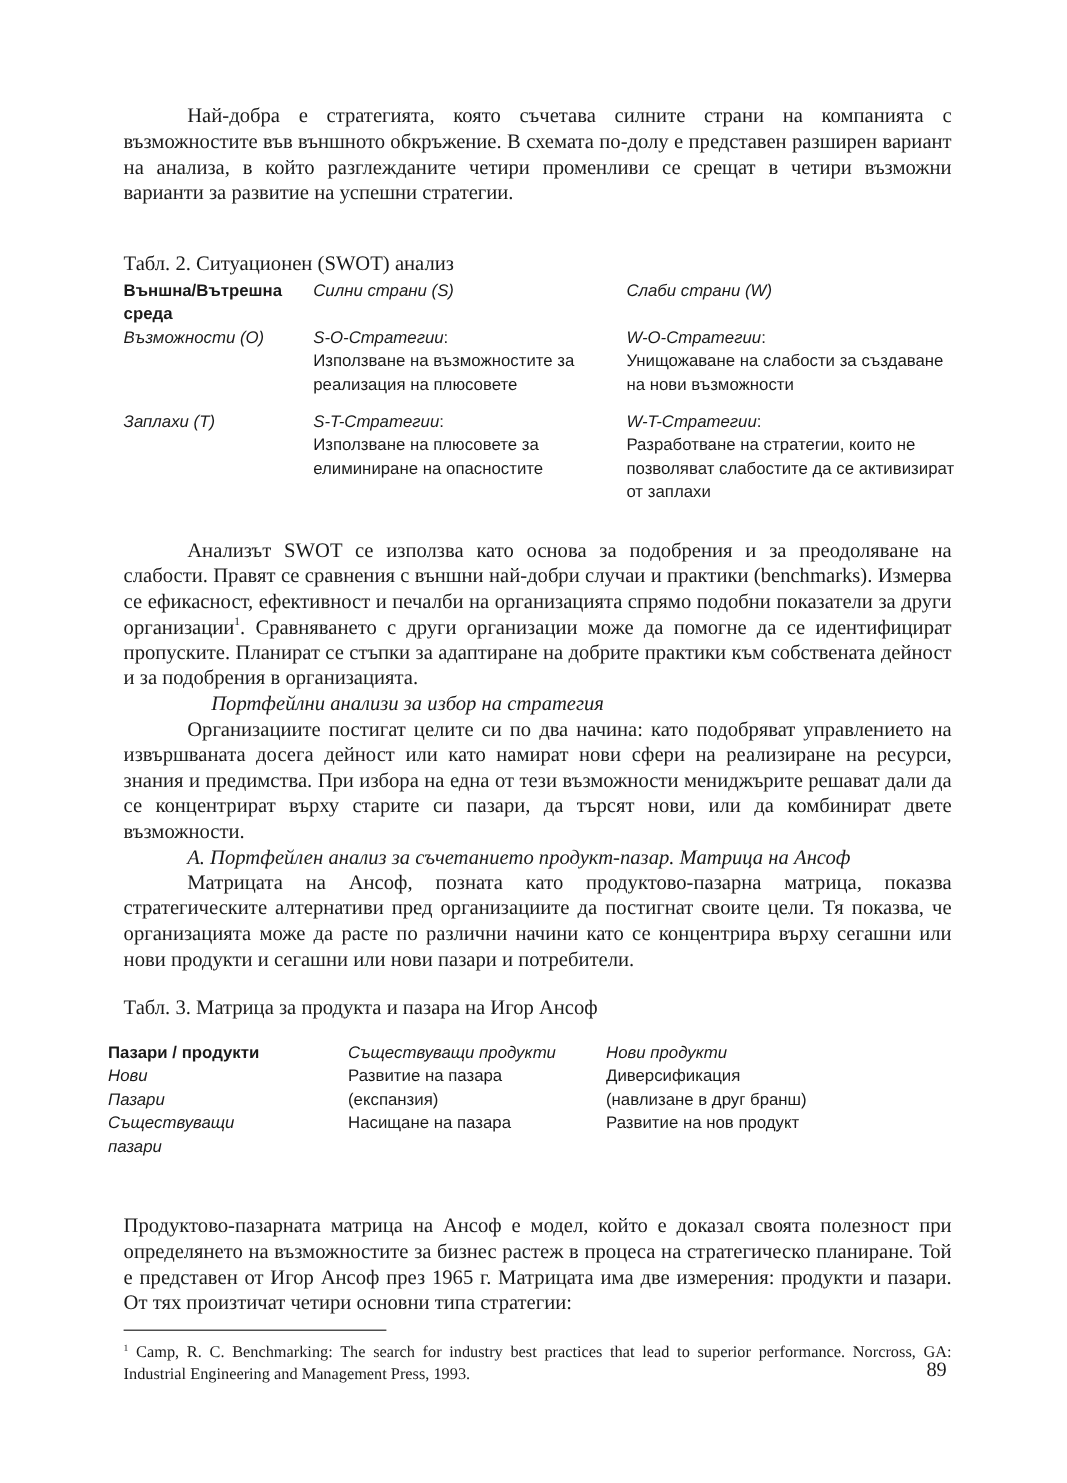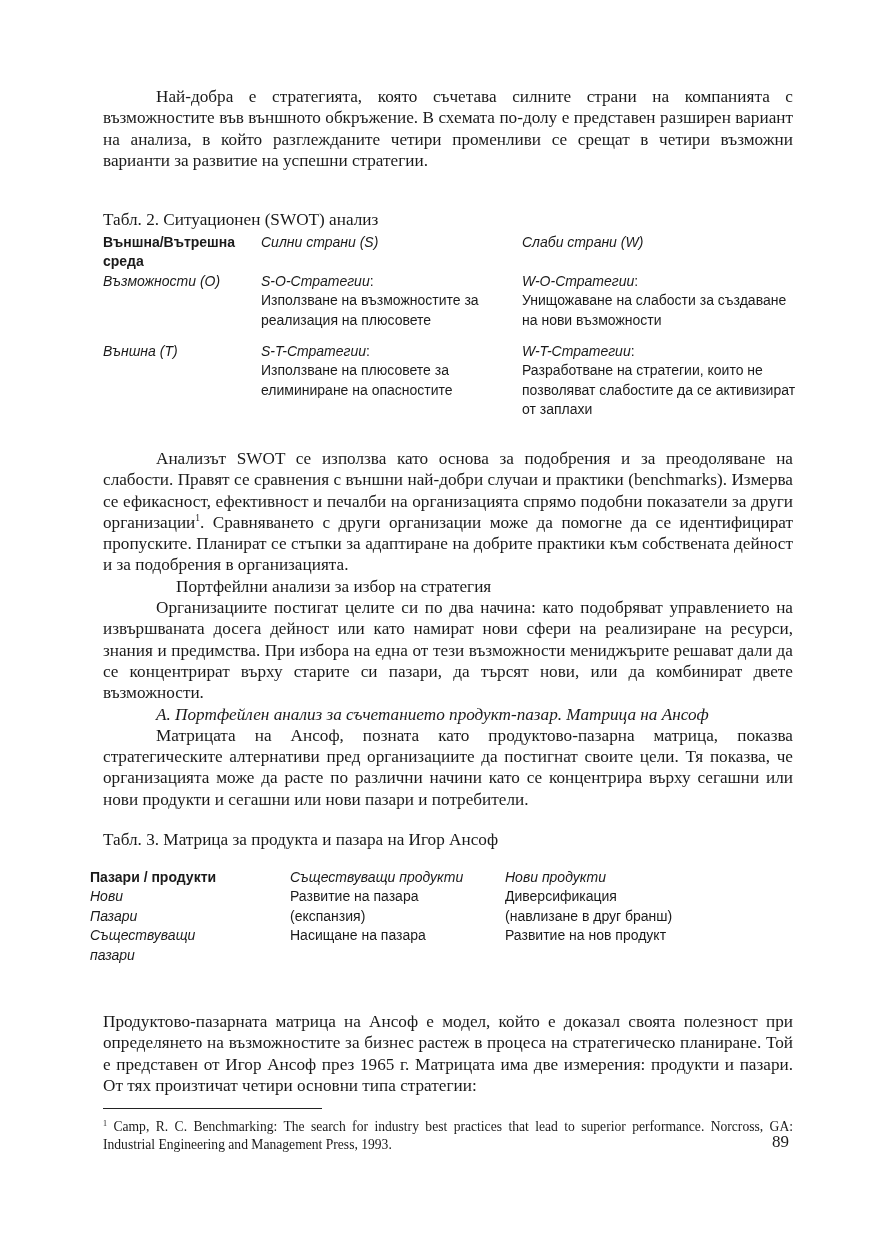--- a/index.html
+++ b/index.html
@@ -5,21 +5,21 @@
   html, body { margin: 0; padding: 0; background: #ffffff; }
   body { width: 889px; height: 1236px; position: relative; overflow: hidden; color: #1a1a1a; }
   .page { position: absolute; left: 103px; top: 86px; width: 690px; }
   .serif { font-family: "Liberation Serif", "DejaVu Serif", serif; font-size: 17.2px; line-height: 21.3px; }
   .sans { font-family: "Liberation Sans", "DejaVu Sans", sans-serif; font-size: 14px; line-height: 19.4px; }
   p { margin: 0; text-align: justify; }
   .indent { text-indent: 53px; }
   .it { font-style: italic; }
   .b { font-weight: bold; }
   sup { font-size: 9.5px; line-height: 0; vertical-align: 7px; }
-  .heading-it { padding-left: 73px; }
+  .heading-it { font-style: italic; padding-left: 73px; }
   .heading-it2 { font-style: italic; padding-left: 53px; }
 
   table.swot { border-collapse: collapse; position: absolute; left: 103px; top: 233px; }
   table.swot td { padding: 0; vertical-align: top; }
   table.swot td.c1 { width: 158px; }
   table.swot td.c2 { width: 261px; }
   table.swot td.c3 { width: 280px; }
   table.swot tr.gap td { height: 12px; }
 
   table.ansoff { border-collapse: collapse; position: absolute; left: 90px; top: 868px; }
@@ -60,21 +60,21 @@
       <span class="it">W-O-Стратегии</span><span>:</span><br>
       <span>Унищожаване на слабости за създаване на нови възможности</span>
     </td>
   </tr>
   <tr class="gap">
         <td></td>
         <td></td>
         <td></td>
       </tr>
   <tr>
-    <td class="c1 it">Външна (T)</td>
+    <td class="c1 it">Заплахи (T)</td>
     <td class="c2">
       <span class="it">S-T-Стратегии</span><span>:</span><br>
       <span>Използване на плюсовете за елиминиране на опасностите</span>
     </td>
     <td class="c3">
       <span class="it">W-T-Стратегии</span><span>:</span><br>
       <span>Разработване на стратегии, които не позволяват слабостите да се активизират от заплахи</span>
     </td>
   </tr>
 </tbody>

